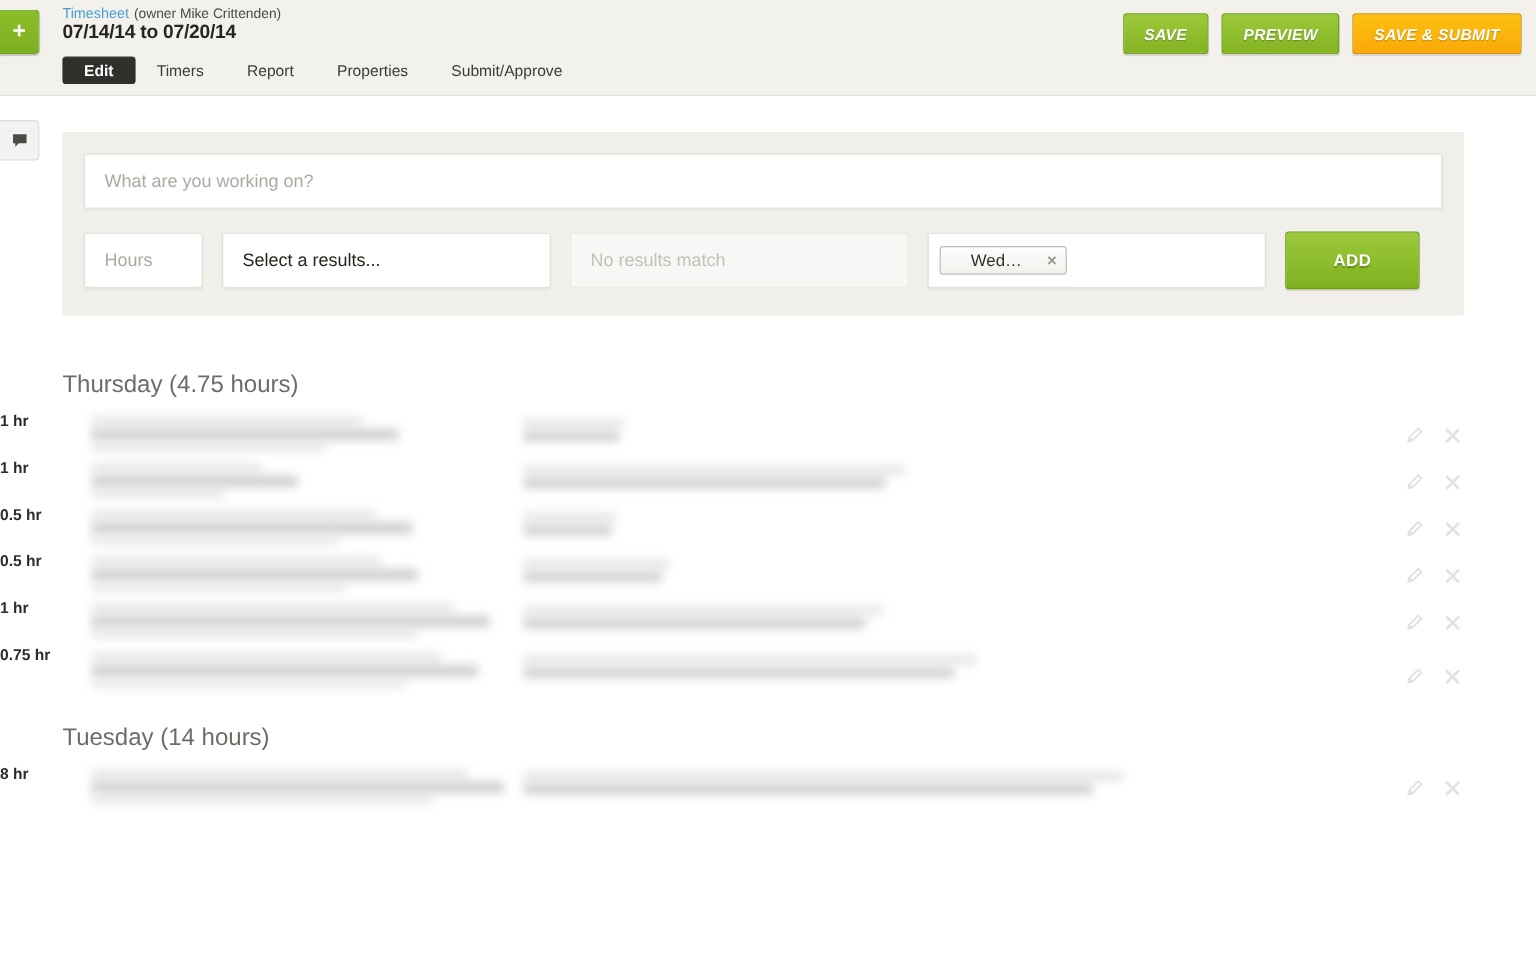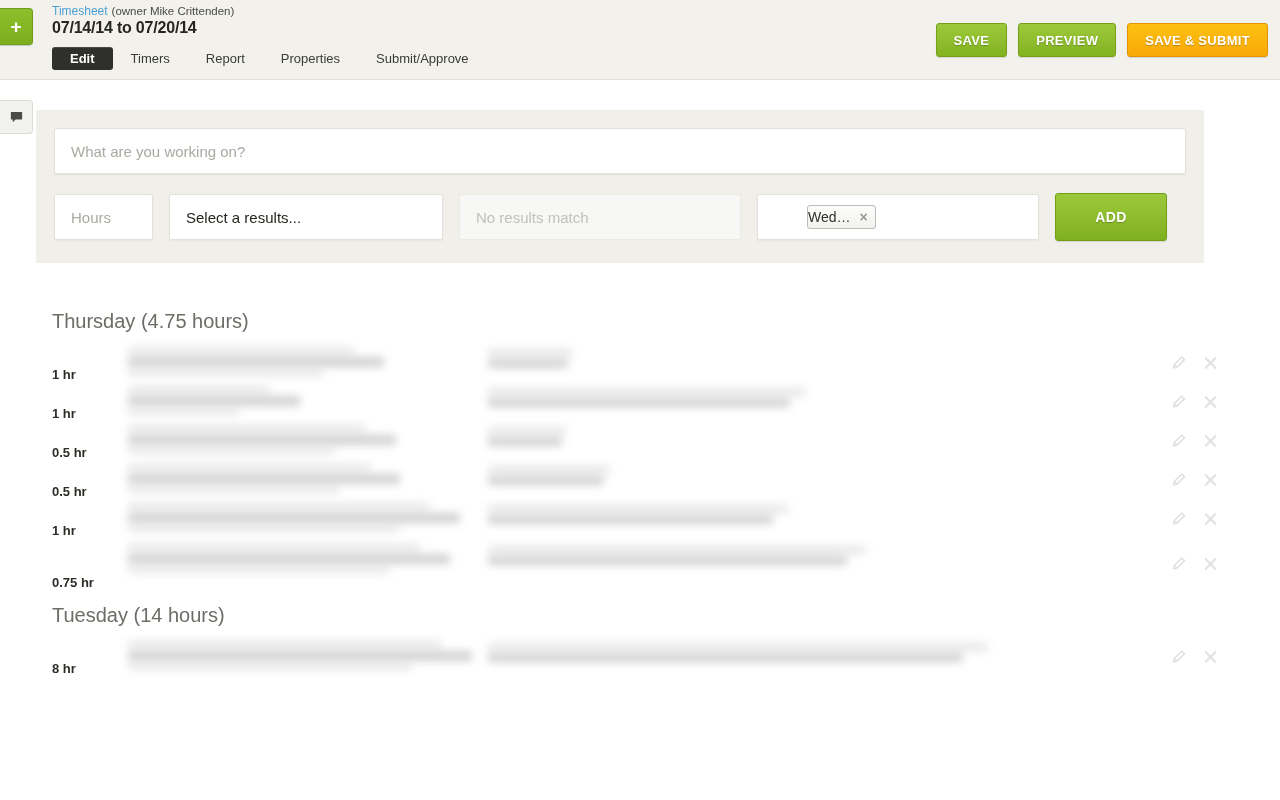--- a/index.html
+++ b/index.html
@@ -90,23 +90,24 @@
   }
   .tab.active {
     background: #2f2f2b;
     color: #ffffff;
     font-weight: bold;
     box-shadow: inset 0 1px 0 rgba(255,255,255,0.12);
   }
   .hdr-actions {
     position: absolute;
     right: 12px;
-    top: 23px;
+    top: 11px;
     display: flex;
     gap: 11px;
+    font-style: italic;
   }
   .btn {
     border-radius: 3px;
     font-size: 13px;
     font-weight: bold;
     color: #ffffff;
     letter-spacing: 0.3px;
     padding: 0 17px;
     height: 34px;
     line-height: 34px;
@@ -139,21 +140,21 @@
     display: flex;
     align-items: center;
     justify-content: center;
     box-sizing: border-box;
     cursor: pointer;
   }
 
   
   .panel {
     position: absolute;
-    left: 36px;
+    left: 52px;
     top: 110px;
     width: 1168px;
     background: #f0efe9;
     padding: 18px 18px 22px 18px;
     box-sizing: border-box;
   }
   .field {
     background: #ffffff;
     border: 1px solid #e3e1da;
     border-radius: 2px;
@@ -184,29 +185,28 @@
   }
   .task-field .ph { color: #c2c1ba; }
   .date-field {
     width: 282px;
     height: 46px;
     padding: 0 9px;
   }
   .chip {
     display: inline-flex;
     align-items: center;
-    gap: 9px;
+    gap: 21px;
     border: 1px solid #bdbcb6;
     border-radius: 3px;
     background: linear-gradient(to bottom,#fdfdfc 0%,#f2f1ee 100%);
-    padding: 3px 7px 3px 0;
+    padding: 3px 7px 3px 25px;
     font-size: 14px;
     color: #30302b;
     cursor: pointer;
-    margin-left: 40px;
   }
   .chip .x {
     color: #9a9993;
     font-size: 14px;
     font-weight: bold;
     line-height: 1;
   }
   .add-btn {
     width: 112px;
     height: 48px;
@@ -235,23 +235,22 @@
   }
   .day-title {
     font-size: 20px;
     color: #6d6d68;
     padding: 14px 0 10px 52px;
     font-weight: normal;
   }
   .entry {
     position: relative;
     display: flex;
-    align-items: flex-end;
+    align-items: flex-start;
     height: 39px;
-    padding-left: 52px;
     box-sizing: border-box;
   }
   .entry.tall { height: 52px; }
   .entry-hours {
     width: 76px;
     flex: none;
     font-size: 13px;
     font-weight: bold;
     color: #2d2d28;
   }

